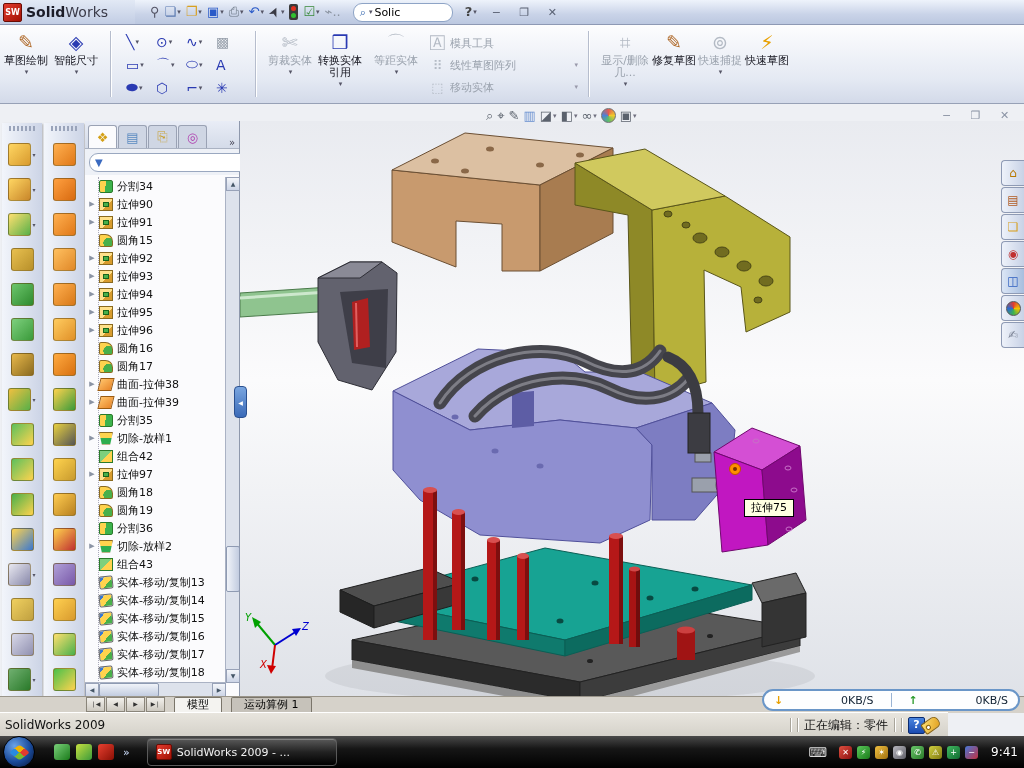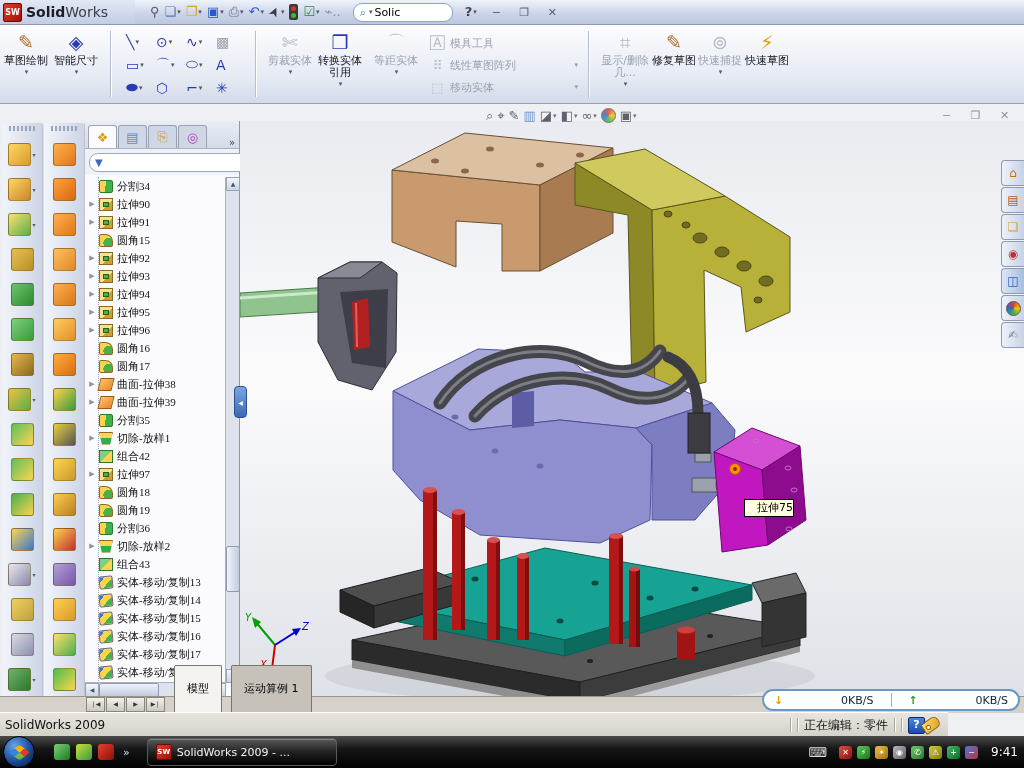--- a/index.html
+++ b/index.html
@@ -64,21 +64,21 @@
   #treetabs{display:flex;align-items:flex-end;height:27px;background:linear-gradient(#e9edf6,#d4dbe9);border-bottom:1px solid #aab2c2;padding-left:3px;}
   .ttab{width:27px;height:22px;border:1px solid #9aa2b4;border-bottom:none;border-radius:3px 3px 0 0;background:#cfd6e4;display:flex;align-items:center;justify-content:center;font-size:13px;margin-right:1px;}
   .ttab.active{background:#fbfbfd;}
   #ttmore{margin-left:auto;margin-right:4px;color:#445;font-size:10px;}
   #filterwrap{height:26px;display:flex;align-items:center;padding:0 4px;background:#eef1f7;}
   #filterbox{flex:1;height:17px;background:#fff;border:1px solid #9aa8c0;border-radius:9px;display:flex;align-items:center;padding:0 5px;}
   #filterbox .fi{color:#3a6ac0;font-size:10px;}
   #filterbox input{border:none;outline:none;flex:1;font-size:11px;background:transparent;}
   #treelist{position:absolute;left:0;top:56px;width:141px;bottom:13px;overflow:hidden;}
   #treeguide{position:absolute;left:13px;top:0;bottom:0;border-left:1px dotted #aab;}
-  .trow{display:flex;align-items:center;height:18px;font-size:11px;color:#111;white-space:nowrap;font-family:Liberation Serif, serif;}
+  .trow{display:flex;align-items:center;height:18px;font-size:11px;color:#111;white-space:nowrap;}
   .trow .arr{width:10px;text-align:center;font-size:7px;color:#8a93a4;margin-left:2px;}
   .trow .tico{width:14px;height:13px;margin:0 4px 0 2px;flex:none;box-sizing:border-box;position:relative;}
   .ti-extrude{background:linear-gradient(135deg,#ffe08a 0 60%,#d89c2e 60%);border:1px solid #8a6a20;}
   .ti-extrude::after{content:"";position:absolute;inset:3px;background:#49b04a;border:1px solid #19651b;}
   .ti-fillet{background:radial-gradient(circle at 72% 72%,#49b04a 0 44%,#ffd34e 46%);border:1px solid #8a6a20;border-radius:2px 55% 2px 2px;}
   .ti-split{background:linear-gradient(100deg,#ffd34e 0 46%,#3db34d 46%);border:1px solid #2a7a2a;border-radius:2px;}
   .ti-surface{background:linear-gradient(135deg,#ffc36a,#e8862a);border:1px solid #9a5a10;transform:skewX(-14deg);}
   .ti-cutloft{background:linear-gradient(180deg,#ffd34e 0 48%,#2fae4f 48%);border:1px solid #8a6a20;clip-path:polygon(0 0,100% 0,80% 100%,20% 100%);}
   .ti-combine{background:linear-gradient(135deg,#7dd07d 0 52%,#ffd34e 52%);border:1px solid #2a7a2a;}
   .ti-move{background:linear-gradient(135deg,#3a78d0 0 22%,#ffd34e 22% 60%,#49b04a 60%);border:1px solid #666;border-radius:2px;transform:rotate(-6deg);}
@@ -93,31 +93,31 @@
     background:linear-gradient(#e9ebf0,#fbfbfc 45%,#dfe2e8);overflow:hidden;}
   #headsup{left:486px;top:106px;height:19px;display:flex;align-items:center;gap:4px;opacity:.82;z-index:6;}
   .hui{color:#3c4450;font-size:13px;display:flex;align-items:center;}
   .sphere-icon{width:13px;height:13px;border-radius:50%;background:conic-gradient(#e23b2e,#f2c200,#3db34d,#2a6ad0,#e23b2e);border:1px solid #555;}
   #docctl{left:936px;top:107px;display:flex;gap:8px;z-index:6;}
   #docctl .wctl{color:#8a93a4;background:transparent;}
   #taskpane{right:0;top:160px;width:23px;display:flex;flex-direction:column;gap:1px;z-index:6;}
   .tptab{height:24px;background:linear-gradient(90deg,#eef2fa,#c8d2e6);border:1px solid #8e9ab4;border-right:none;border-radius:4px 0 0 4px;display:flex;align-items:center;justify-content:center;font-size:12px;}
   .tptab.pressed{background:linear-gradient(90deg,#dbe6f6,#a8bede);}
   #splitter{left:234px;top:386px;width:11px;height:30px;background:linear-gradient(#7aa6e0,#3a6ab8);border:1px solid #2a5090;border-radius:4px;z-index:7;color:#fff;font-size:6px;display:flex;align-items:center;justify-content:center;}
-  #tooltip75{left:744px;top:499px;width:48px;height:16px;background:#ffffe1;border:1px solid #000;font-size:11px;line-height:15px;text-align:right;z-index:8;color:#000;}
+  #tooltip75{left:744px;top:499px;width:48px;height:16px;background:#ffffe1;border:1px solid #000;font-size:11px;line-height:15px;text-align:center;z-index:8;color:#000;}
   #netwidget{left:762px;top:689px;width:258px;height:22px;background:#fdfeff;border:2px solid #6a96c8;border-radius:11px;display:flex;align-items:center;z-index:9;font-size:11px;color:#123;box-sizing:border-box;}
   #netwidget .half{flex:1;display:flex;align-items:center;justify-content:space-between;padding:0 10px;}
   #netwidget .d{color:#e8a000;font-weight:bold;}
   #netwidget .u{color:#2a9a2a;font-weight:bold;}
   #netwidget .nsep{width:1px;height:14px;background:#9ab4d4;}
   
   #mtabs{left:0;top:696px;width:1024px;height:16px;background:#d6d2ca;border-top:1px solid #9a958a;display:flex;align-items:flex-end;}
   #mtabs .navg{display:flex;margin-left:86px;gap:1px;margin-bottom:1px;}
   .navb{width:17px;height:13px;background:linear-gradient(#f2f0ec,#cdc9c0);border:1px solid #8a857a;font-size:6px;text-align:center;line-height:12px;color:#333;}
-  .mtab{height:15px;line-height:14px;padding:16px 12px;font-size:11px;border:1px solid #7a756a;border-bottom:none;background:#c6c2ba;margin-left:2px;border-radius:2px 2px 0 0;}
+  .mtab{height:15px;line-height:14px;padding:0 12px;font-size:11px;border:1px solid #7a756a;border-bottom:none;background:#c6c2ba;margin-left:2px;border-radius:2px 2px 0 0;}
   .mtab.active{background:#f4f3f0;}
   #statusbar{left:0;top:712px;width:948px;height:24px;background:linear-gradient(#e8e5de,#d4d1c9);border-top:1px solid #fff;display:flex;align-items:center;color:#111;}
   #statusbar .lefttxt{margin-left:5px;}
   #statusbar .grp{position:absolute;left:790px;display:flex;align-items:center;gap:6px;}
   .ssep{width:1px;height:14px;background:#a8a49a;box-shadow:1px 0 0 #fff;}
   #helpq{width:15px;height:15px;background:linear-gradient(#4a86e0,#1a4ab0);border:1px solid #0a2a70;color:#fff;font-size:11px;font-weight:bold;text-align:center;line-height:14px;border-radius:2px;}
   #tagico{position:absolute;right:8px;width:16px;height:10px;background:linear-gradient(135deg,#ffe070,#e0a020);border:1px solid #8a6410;border-radius:2px 5px 5px 2px;transform:rotate(-35deg);}
   #tagico::after{content:"";position:absolute;left:2px;top:3px;width:3px;height:3px;border-radius:50%;background:#fff;border:1px solid #8a6410;}
   #taskbar{left:0;top:736px;width:1024px;height:32px;background:linear-gradient(#4a4a4a,#161616 40%,#000);display:flex;align-items:center;}
   #orb{width:30px;height:30px;border-radius:50%;margin-left:3px;background:radial-gradient(circle at 35% 30%,#6aa2e8,#1a4a9a 55%,#06122e);border:1px solid #000;display:flex;align-items:center;justify-content:center;}

